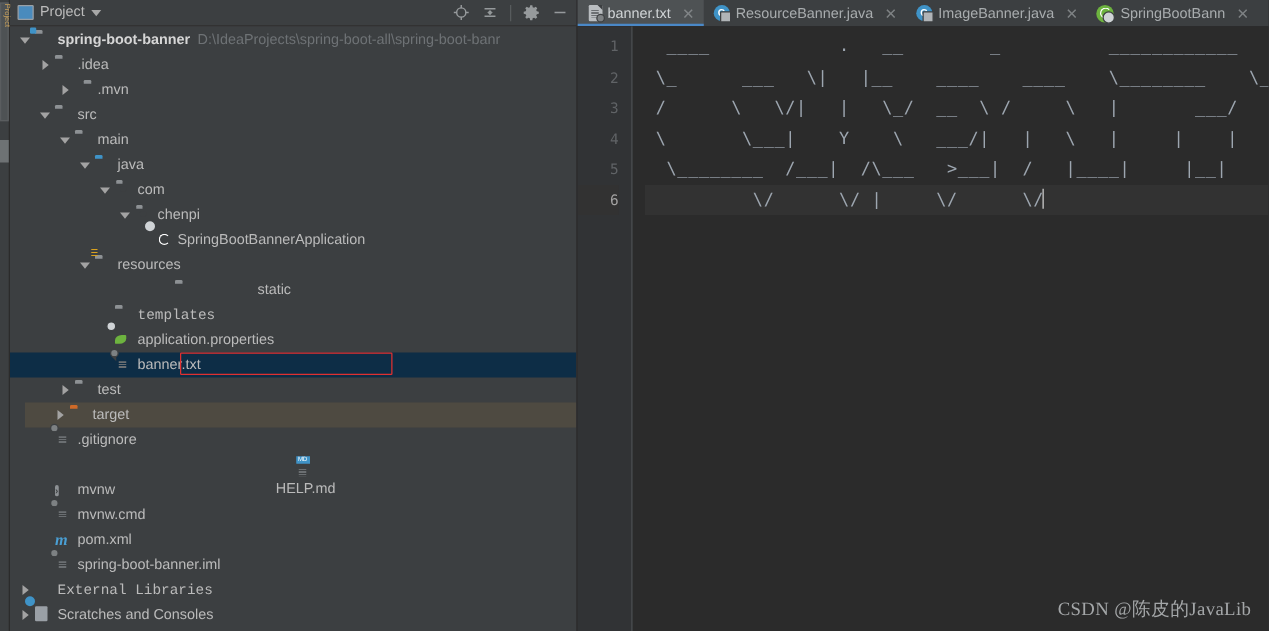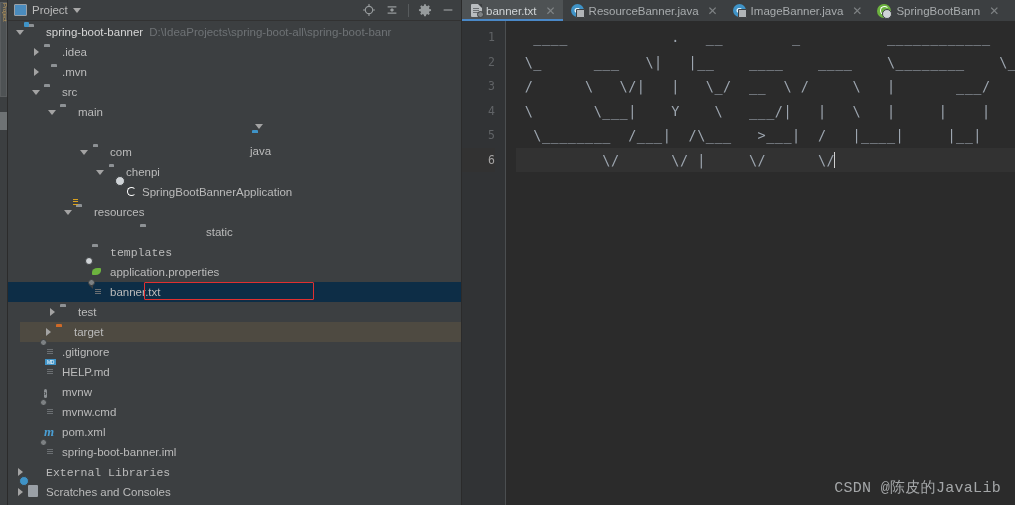--- a/index.html
+++ b/index.html
@@ -82,21 +82,21 @@
     border-top: 4.5px solid transparent; border-bottom: 4.5px solid transparent;
   }
   .arrow.open::before {
     content: ""; position: absolute; left: 0px; top: 2px;
     border-top: 5px solid #a3a3a3;
     border-left: 4.5px solid transparent; border-right: 4.5px solid transparent;
   }
   .arrow.none::before { content: none; }
   .ic { width: 14px; height: 14px; flex: 0 0 14px; margin-right: 4px; position: relative; }
   .label { font-size: 11.5px; color: #bbbbbb; }
-  .label.bold { font-weight: normal; color: #d6d6d6; }
+  .label.bold { font-weight: bold; color: #d6d6d6; }
   .path { font-size: 11.5px; color: #6e7275; margin-left: 6px; }
   .redbox {
     position: absolute; border: 1.6px solid #e03030;
     border-radius: 1px; pointer-events: none;
   }
 
   
   .folder { width:14px;height:12px;background:#8d9194;border-radius:1px 2px 2px 2px; position:relative; top:1px;}
   .folder::before{content:"";position:absolute;left:0;top:-2.5px;width:6px;height:3px;background:#8d9194;border-radius:1px 1px 0 0;}
   .folder.blue { background:#3f93c7; }
@@ -170,21 +170,21 @@
   }
   .code .cl { height: 24.5px; line-height: 24.5px; letter-spacing: .5px; }
   .code .cl.current { background: #323232; }
   .caret {
     display:inline-block; width:0; border-left: 1.6px solid #d0d0d0;
     height: 16px; vertical-align: -3px; margin: 0 -1px;
   }
   .watermark {
     position: absolute; right: 14px; bottom: 8px;
     font-size: 15px; color: #b9bcbe; opacity: .85;
-    font-family: Liberation Mono, monospace; letter-spacing: .3px; margin-top: 18px;
+    font-family: Liberation Serif, serif; letter-spacing: .3px; margin-top: 18px;
   }
 </style>
 </head>
 <body>
 
 <div id="app">
 
   <div class="left-strip">
     <div class="vtab">
       <span class="vtab-label">Project</span>
@@ -234,36 +234,36 @@
           <span class="arrow open"></span>
           <span class="ic"><span class="folder"><span class="dot"></span></span></span>
           <span class="label bold">spring-boot-banner</span>
           <span class="path">D:\IdeaProjects\spring-boot-all\spring-boot-banr</span>
         </div>
         <div class="row" style="padding-left: 24px;">
           <span class="arrow closed"></span>
           <span class="ic"><span class="folder"></span></span>
           <span class="label">.idea</span>
         </div>
-        <div class="row" style="padding-left: 24px; text-align: center;">
+        <div class="row" style="padding-left: 40px; text-align: center;">
           <span class="arrow closed"></span>
           <span class="ic"><span class="folder"></span></span>
           <span class="label">.mvn</span>
         </div>
         <div class="row" style="padding-left: 24px;">
           <span class="arrow open"></span>
           <span class="ic"><span class="folder"></span></span>
           <span class="label">src</span>
         </div>
         <div class="row" style="padding-left: 40px;">
           <span class="arrow open"></span>
           <span class="ic"><span class="folder"></span></span>
           <span class="label">main</span>
         </div>
-        <div class="row" style="padding-left: 56px; flex-direction: column;">
+        <div class="row" style="padding-left: 56px;">
           <span class="arrow open"></span>
           <span class="ic"><span class="folder blue"></span></span>
           <span class="label">java</span>
         </div>
         <div class="row" style="padding-left: 72px;">
           <span class="arrow open"></span>
           <span class="ic"><span class="pkg"></span></span>
           <span class="label">com</span>
         </div>
         <div class="row" style="padding-left: 88px;">
@@ -310,21 +310,21 @@
         <div class="row hover" style="padding-left: 24px; margin-left: 12px;">
           <span class="arrow closed"></span>
           <span class="ic"><span class="folder orange"></span></span>
           <span class="label">target</span>
         </div>
         <div class="row" style="padding-left: 24px;">
           <span class="arrow none"></span>
           <span class="ic"><span class="file"><span class="ln"></span><span class="badge grey"></span></span></span>
           <span class="label">.gitignore</span>
         </div>
-        <div class="row" style="padding-left: 24px;">
+        <div class="row" style="padding-left: 24px; flex-direction: column;">
           <span class="arrow none"></span>
           <span class="ic"><span class="file"><span class="ln"></span><span class="md-tag">MD</span></span></span>
           <span class="label">HELP.md</span>
         </div>
         <div class="row" style="padding-left: 24px;">
           <span class="arrow none"></span>
           <span class="ic"><span class="sh-tag">›</span></span>
           <span class="label">mvnw</span>
         </div>
         <div class="row" style="padding-left: 24px;">

